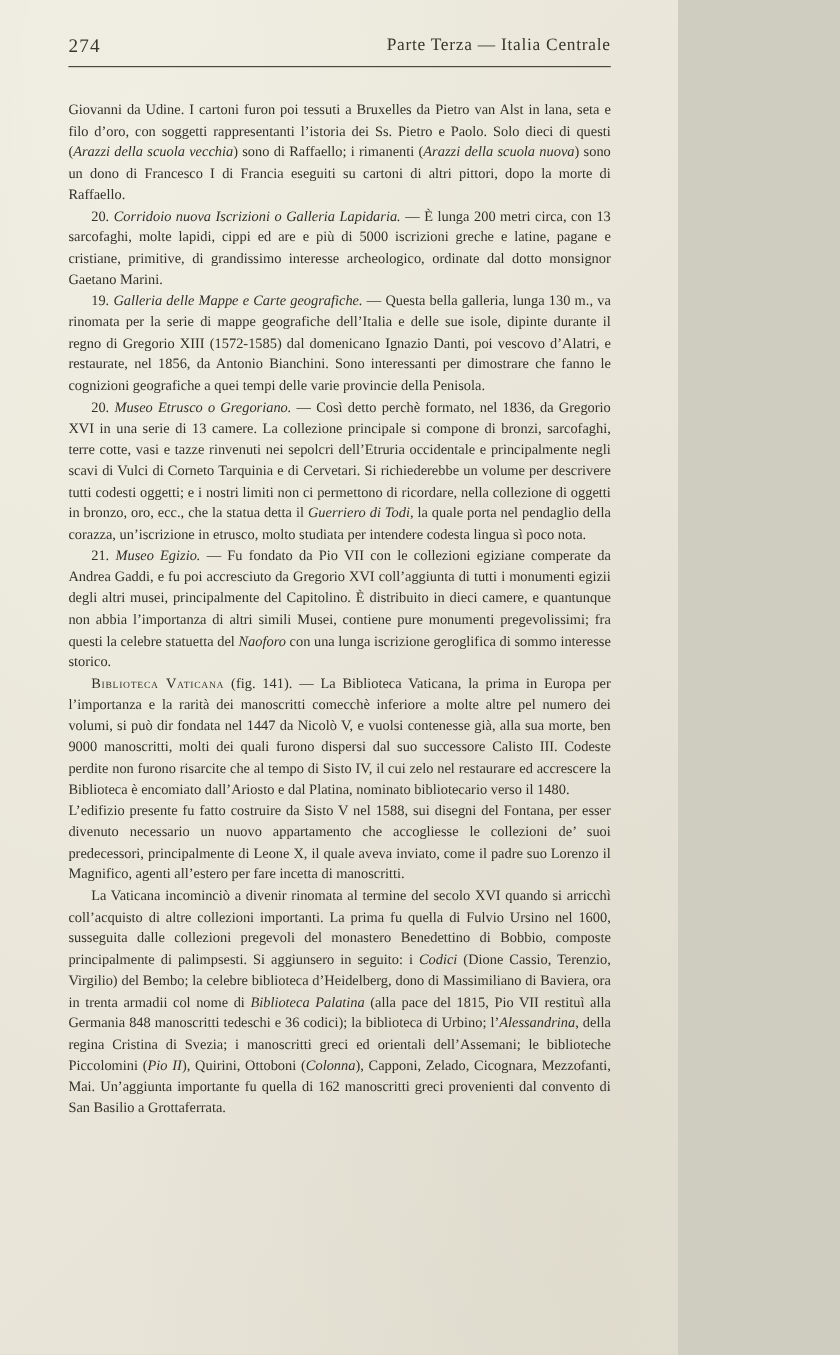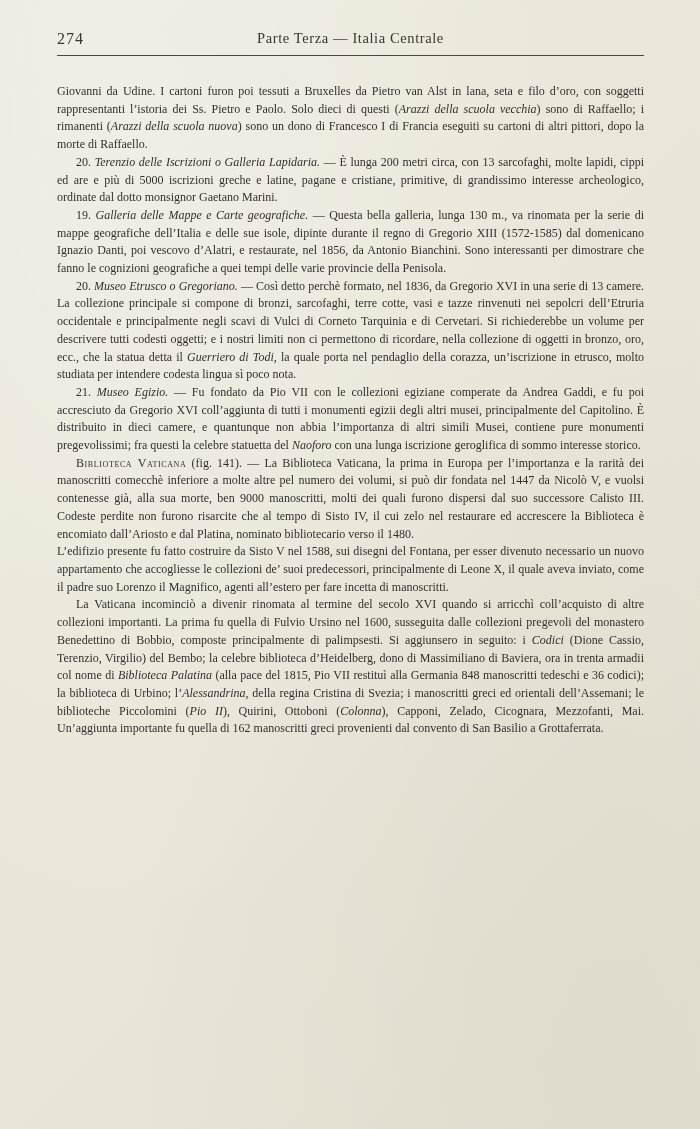--- a/index.html
+++ b/index.html
@@ -4,21 +4,21 @@
 <title>274 — Parte Terza — Italia Centrale</title>
 <style>
   * { margin:0; padding:0; box-sizing:border-box; }
   html, body { width:700px; }
   body {
     font-family: "Liberation Serif", "DejaVu Serif", serif;
     background:#cfccc0;
   }
   .page {
     position:relative;
-    width:700px;
+    width:565px;
     height:1129px;
     margin:0;
     background:
       radial-gradient(ellipse at 20% 10%, rgba(255,255,250,0.25), rgba(255,255,250,0) 60%),
       radial-gradient(ellipse at 85% 90%, rgba(120,110,80,0.06), rgba(120,110,80,0) 55%),
       linear-gradient(135deg, #ece9dc 0%, #e9e5d8 55%, #e5e1d3 100%);
     color:#343128;
     padding:30px 56px 0 57px;
     overflow:hidden;
   }
@@ -27,21 +27,21 @@
     height:20px;
   }
   .page-num {
     position:absolute;
     left:0; top:0;
     font-size:16px;
     letter-spacing:1px;
     color:#3a372d;
   }
   .header-title {
-    text-align:center;
+    text-align:right;
     font-size:14.5px;
     letter-spacing:0.6px;
     color:#3a372d;
   }
   .header-rule {
     border:none;
     border-top:1.7px solid #4a473c;
     margin-top:5px;
   }
   .text-block {
@@ -60,21 +60,21 @@
 <body>
 
 <div class="page">
   <div class="running-header">
     <span class="page-num">274</span>
     <div class="header-title">Parte Terza — Italia Centrale</div>
   </div>
   <hr class="header-rule">
   <div class="text-block">
       <p class="para"><span>Giovanni da Udine. I cartoni furon poi tessuti a Bruxelles da Pietro van Alst in lana, seta e filo d’oro, con soggetti rappresentanti l’istoria dei Ss. Pietro e Paolo. Solo dieci di questi (</span><span class="it">Arazzi della scuola vecchia</span><span>) sono di Raffaello; i rimanenti (</span><span class="it">Arazzi della scuola nuova</span><span>) sono un dono di Francesco I di Francia eseguiti su cartoni di altri pittori, dopo la morte di Raffaello.</span></p>
-      <p class="para indent"><span>20. </span><span class="it">Terenzio delle Iscrizioni o Galleria Lapidaria.</span><span> — È lunga 200 metri circa, con 13 sarcofaghi, molte lapidi, cippi ed are e più di 5000 iscrizioni greche e latine, pagane e cristiane, primitive, di grandissimo interesse archeologico, ordinate dal dotto monsignor Gaetano Marini.</span></p>
+      <p class="para indent"><span>20. </span><span class="it">Corridoio nuova Iscrizioni o Galleria Lapidaria.</span><span> — È lunga 200 metri circa, con 13 sarcofaghi, molte lapidi, cippi ed are e più di 5000 iscrizioni greche e latine, pagane e cristiane, primitive, di grandissimo interesse archeologico, ordinate dal dotto monsignor Gaetano Marini.</span></p>
       <p class="para indent"><span>19. </span><span class="it">Galleria delle Mappe e Carte geografiche.</span><span> — Questa bella galleria, lunga 130 m., va rinomata per la serie di mappe geografiche dell’Italia e delle sue isole, dipinte durante il regno di Gregorio XIII (1572-1585) dal domenicano Ignazio Danti, poi vescovo d’Alatri, e restaurate, nel 1856, da Antonio Bianchini. Sono interessanti per dimostrare che fanno le cognizioni geografiche a quei tempi delle varie provincie della Penisola.</span></p>
       <p class="para indent"><span>20. </span><span class="it">Museo Etrusco o Gregoriano.</span><span> — Così detto perchè formato, nel 1836, da Gregorio XVI in una serie di 13 camere. La collezione principale si compone di bronzi, sarcofaghi, terre cotte, vasi e tazze rinvenuti nei sepolcri dell’Etruria occidentale e principalmente negli scavi di Vulci di Corneto Tarquinia e di Cervetari. Si richiederebbe un volume per descrivere tutti codesti oggetti; e i nostri limiti non ci permettono di ricordare, nella collezione di oggetti in bronzo, oro, ecc., che la statua detta il </span><span class="it">Guerriero di Todi,</span><span> la quale porta nel pendaglio della corazza, un’iscrizione in etrusco, molto studiata per intendere codesta lingua sì poco nota.</span></p>
       <p class="para indent"><span>21. </span><span class="it">Museo Egizio.</span><span> — Fu fondato da Pio VII con le collezioni egiziane comperate da Andrea Gaddi, e fu poi accresciuto da Gregorio XVI coll’aggiunta di tutti i monumenti egizii degli altri musei, principalmente del Capitolino. È distribuito in dieci camere, e quantunque non abbia l’importanza di altri simili Musei, contiene pure monumenti pregevolissimi; fra questi la celebre statuetta del </span><span class="it">Naoforo</span><span> con una lunga iscrizione geroglifica di sommo interesse storico.</span></p>
       <p class="para indent"><span class="sc">Biblioteca Vaticana</span><span> (fig. 141). — La Biblioteca Vaticana, la prima in Europa per l’importanza e la rarità dei manoscritti comecchè inferiore a molte altre pel numero dei volumi, si può dir fondata nel 1447 da Nicolò V, e vuolsi contenesse già, alla sua morte, ben 9000 manoscritti, molti dei quali furono dispersi dal suo successore Calisto III. Codeste perdite non furono risarcite che al tempo di Sisto IV, il cui zelo nel restaurare ed accrescere la Biblioteca è encomiato dall’Ariosto e dal Platina, nominato bibliotecario verso il 1480.</span></p>
       <p class="para"><span>L’edifizio presente fu fatto costruire da Sisto V nel 1588, sui disegni del Fontana, per esser divenuto necessario un nuovo appartamento che accogliesse le collezioni de’ suoi predecessori, principalmente di Leone X, il quale aveva inviato, come il padre suo Lorenzo il Magnifico, agenti all’estero per fare incetta di manoscritti.</span></p>
       <p class="para indent"><span>La Vaticana incominciò a divenir rinomata al termine del secolo XVI quando si arricchì coll’acquisto di altre collezioni importanti. La prima fu quella di Fulvio Ursino nel 1600, susseguita dalle collezioni pregevoli del monastero Benedettino di Bobbio, composte principalmente di palimpsesti. Si aggiunsero in seguito: i </span><span class="it">Codici</span><span> (Dione Cassio, Terenzio, Virgilio) del Bembo; la celebre biblioteca d’Heidelberg, dono di Massimiliano di Baviera, ora in trenta armadii col nome di </span><span class="it">Biblioteca Palatina</span><span> (alla pace del 1815, Pio VII restituì alla Germania 848 manoscritti tedeschi e 36 codici); la biblioteca di Urbino; l’</span><span class="it">Alessandrina</span><span>, della regina Cristina di Svezia; i manoscritti greci ed orientali dell’Assemani; le biblioteche Piccolomini (</span><span class="it">Pio II</span><span>), Quirini, Ottoboni (</span><span class="it">Colonna</span><span>), Capponi, Zelado, Cicognara, Mezzofanti, Mai. Un’aggiunta importante fu quella di 162 manoscritti greci provenienti dal convento di San Basilio a Grottaferrata.</span></p>
     </div>
 </div>
 
 </body></html>

